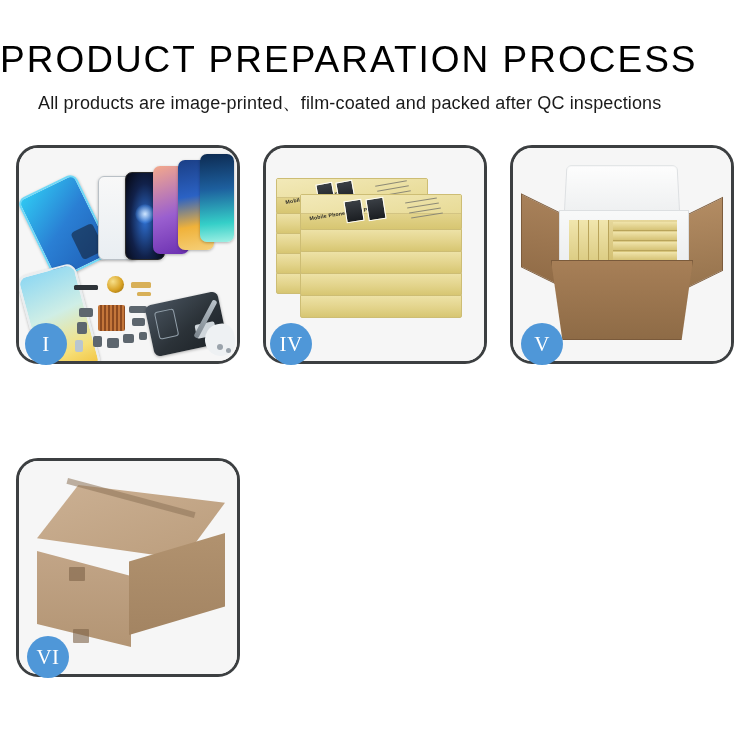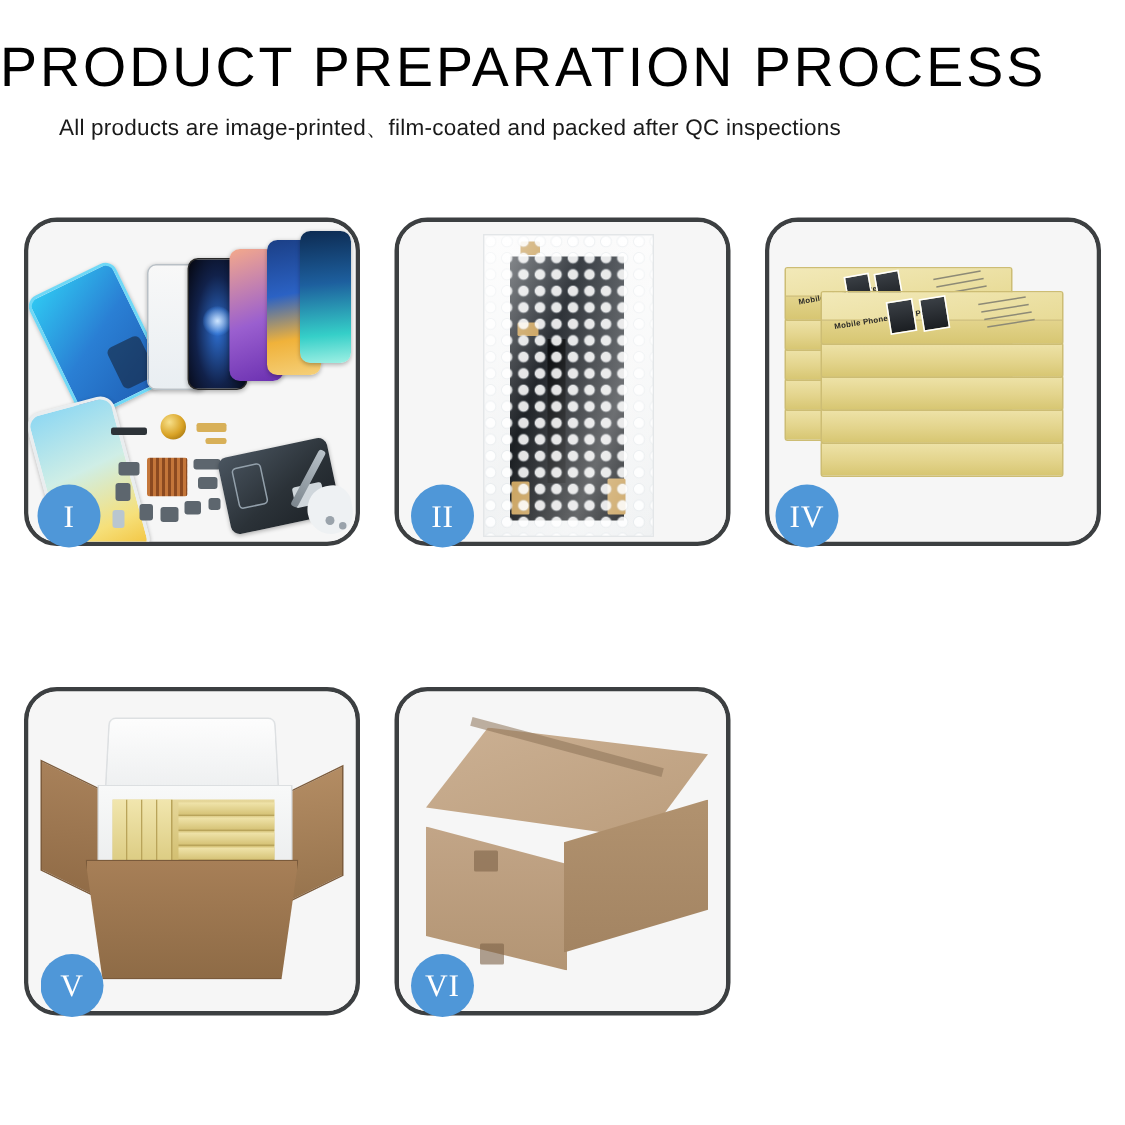--- a/index.html
+++ b/index.html
@@ -11,40 +11,41 @@
     width: 750px;
     height: 750px;
     font-family: "Liberation Sans", sans-serif;
     overflow: hidden;
     position: relative;
   }
 
   
   .header {
     width: 600px;
-    padding-top: 23px;
+    padding-top: 38px;
     text-align: center;
   }
   .title {
     font-family: "Liberation Sans", sans-serif;
     font-size: 37px;
     font-weight: 400;
     letter-spacing: 2.0px;
     color: #000000;
     line-height: 44px;
     white-space: nowrap;
   }
   .subtitle {
     font-family: "Liberation Sans", sans-serif;
-    font-size: 15px;
+    font-size: 18px;
     font-weight: 400;
     color: #1a1a1a;
     margin-top: 9px;
     letter-spacing: 0.15px;
     white-space: nowrap;
+    margin-left: 38px;
   }
 
   
   .grid {
     position: absolute;
     top: 145px;
     left: 16px;
     width: 718px;
     display: grid;
     grid-template-columns: repeat(3, 224px);
@@ -400,34 +401,20 @@
       <div class="ph-dot" style="left:56px;top:192px;width:8px;height:12px;background:#b9c6d0;"></div>
       <div class="ph-screen ph-back"></div>
       <div class="ph-tool"></div>
       <div class="ph-hand"></div>
       <div class="ph-dot" style="left:198px;top:196px;width:6px;height:6px;border-radius:50%;background:#9aa3ab;"></div>
       <div class="ph-dot" style="left:207px;top:200px;width:5px;height:5px;border-radius:50%;background:#9aa3ab;"></div>
     </div>
     <div class="badge">I</div>
   </div>
 
-  <div class="panel p2">
-    <div class="panel-inner">
-      <div class="bw-bag">
-        <div class="bw-item"></div>
-        <div class="bw-tape" style="left:24px;top:4px;width:13px;height:9px;"></div>
-        <div class="bw-tape" style="left:22px;top:58px;width:14px;height:9px;"></div>
-        <div class="bw-tape" style="left:18px;top:164px;width:12px;height:22px;"></div>
-        <div class="bw-tape" style="left:82px;top:162px;width:12px;height:24px;"></div>
-        <div class="bw-bubbles"></div>
-        <div class="bw-sheen"></div>
-      </div>
-    </div>
-    <div class="badge">II</div>
-  </div>
 
 
   <div class="panel p4">
     <div class="panel-inner">
       <div class="stack">
 
         <div class="sbox" style="left:10px;top:124px;width:150px;height:20px;"></div>
         <div class="sbox" style="left:10px;top:104px;width:150px;height:20px;"></div>
         <div class="sbox" style="left:10px;top:84px;width:150px;height:20px;"></div>
         <div class="sbox" style="left:10px;top:64px;width:150px;height:20px;"></div>

